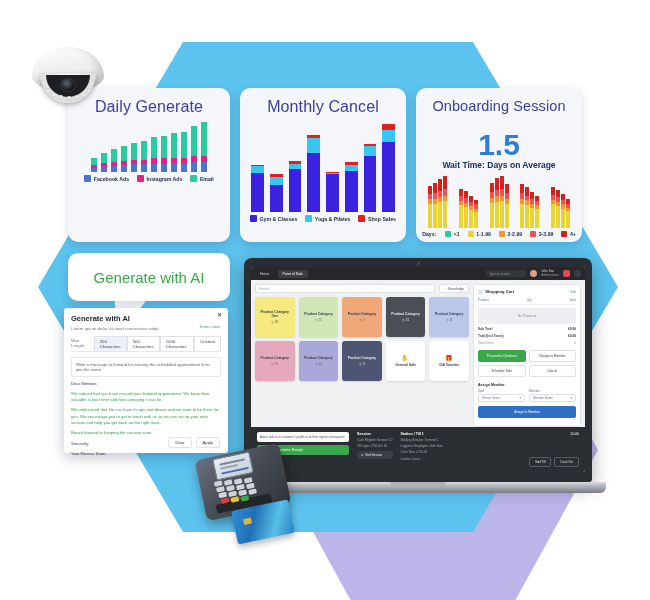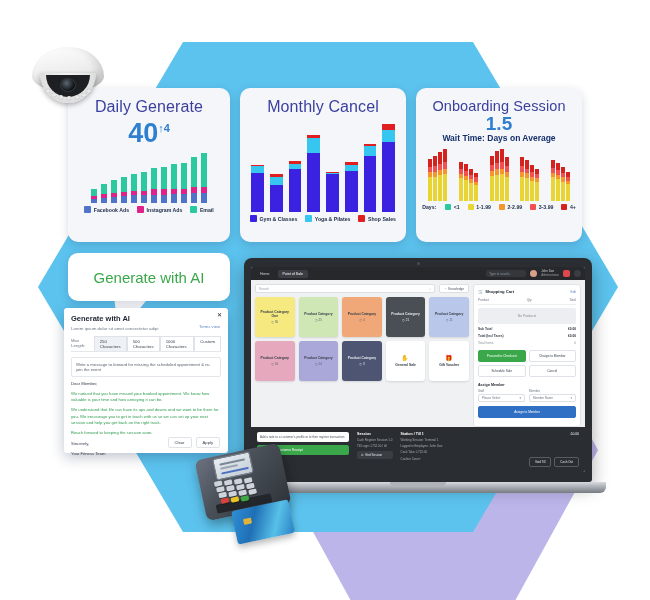--- a/index.html
+++ b/index.html
@@ -62,21 +62,21 @@
   #card-bookings .plot { height:50px; margin-top:6px; }
 
   
   #card-sales { left:240px; top:88px; width:166px; height:154px; }
   #card-sales .card-title { font-size:16px; margin-top:4px; }
   #card-sales .plot { height:88px; margin-top:8px; }
 
   
   #card-onboarding { left:416px; top:88px; width:166px; height:154px; }
   #card-onboarding .card-title { font-size:14.5px; margin-top:4px; }
-  #card-onboarding .big-number { font-size:19px; margin-top:0; }
+  #card-onboarding .big-number { font-size:30px; margin-top:16px; }
   #card-onboarding .plot { height:52px; margin-top:6px; }
   #card-onboarding .groups { display:flex; justify-content:space-between; height:100%; padding:0 4px; }
   #card-onboarding .group { display:flex; align-items:flex-end; gap:1px; }
 
   
   .camera { position:absolute; left:26px; top:45px; width:84px; height:70px; }
   .cam-dome {
     position:absolute; left:6px; top:2px; width:72px; height:44px;
     background:linear-gradient(170deg,#ffffff 0%,#ededed 55%,#cfcfcf 100%);
     border-radius:50% 50% 46% 46% / 70% 70% 34% 34%;
@@ -302,23 +302,20 @@
 </head>
 <body>
 
 <div class="stage">
 
   <div class="hex hex-purple"></div>
   <div class="hex hex-blue"></div>
 
   <div class="card" id="card-bookings">
     <div class="card-title">Daily Generate</div>
-    <div class="big-number">
-      <span>40</span><span class="delta">↑4</span>
-    </div>
     <div class="plot">
       <div class="bars" id="bars-bookings">
           <div class="bar" style="width: 6px; margin: 0px 2px;">
             <div class="seg" style="height: 7.57576px; background: rgb(43, 201, 160);"></div>
             <div class="seg" style="height: 3.0303px; background: rgb(224, 33, 138);"></div>
             <div class="seg" style="height: 3.78788px; background: rgb(78, 115, 200);"></div>
           </div>
           <div class="bar" style="width: 6px; margin: 0px 2px;">
             <div class="seg" style="height: 9.84848px; background: rgb(43, 201, 160);"></div>
             <div class="seg" style="height: 3.78788px; background: rgb(224, 33, 138);"></div>

